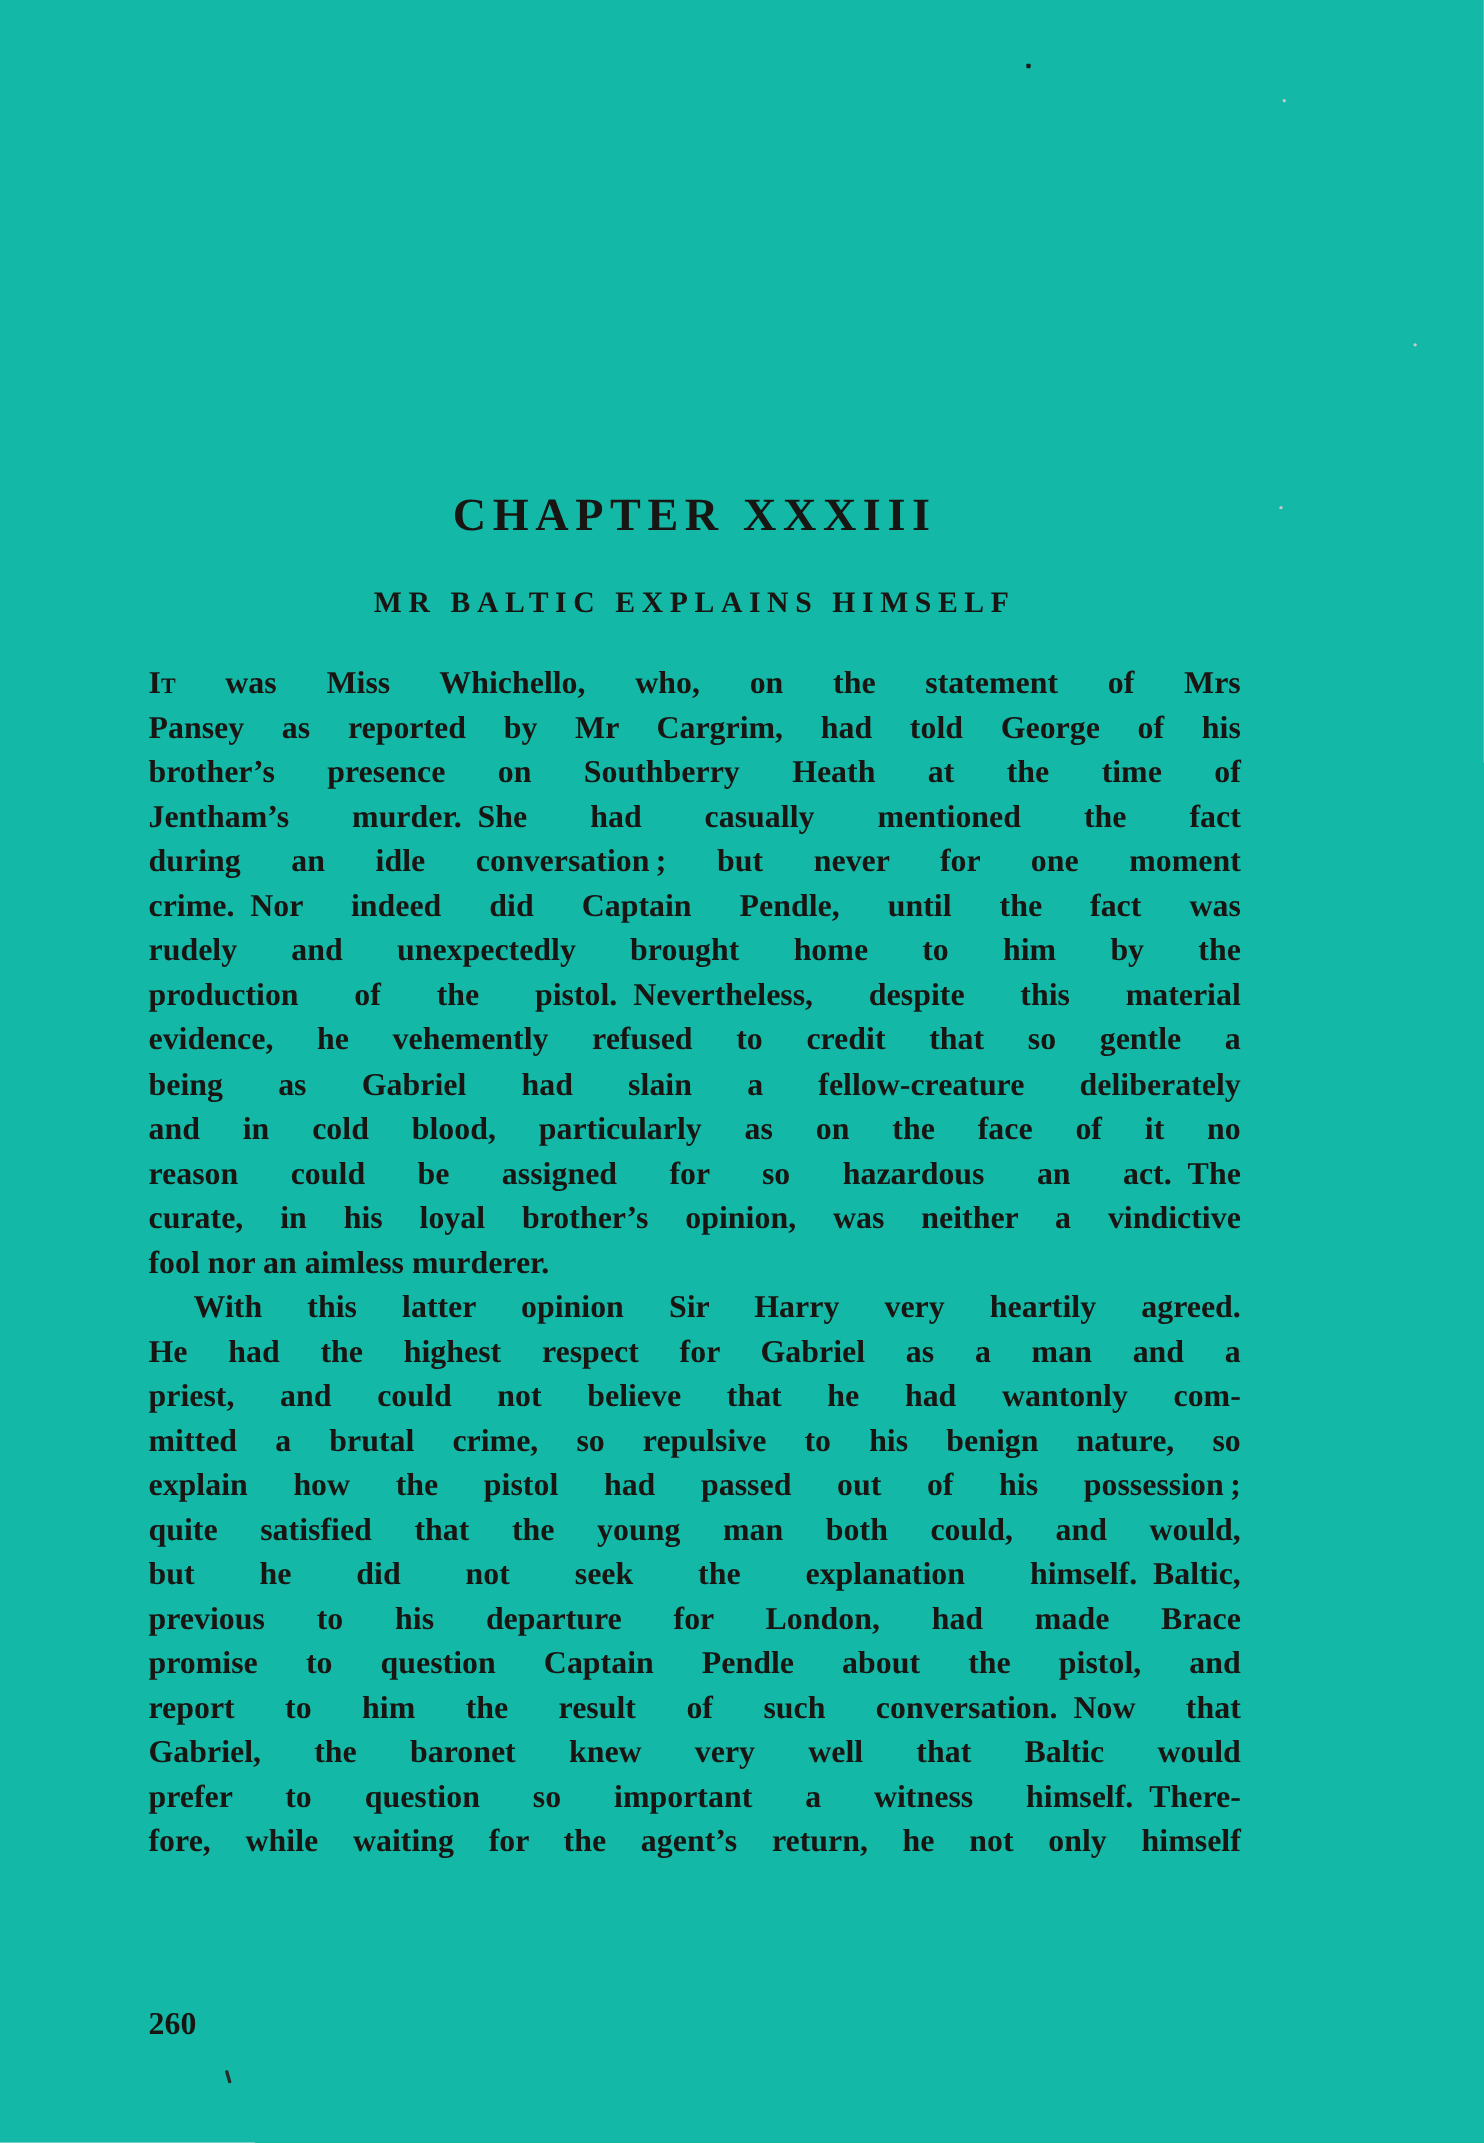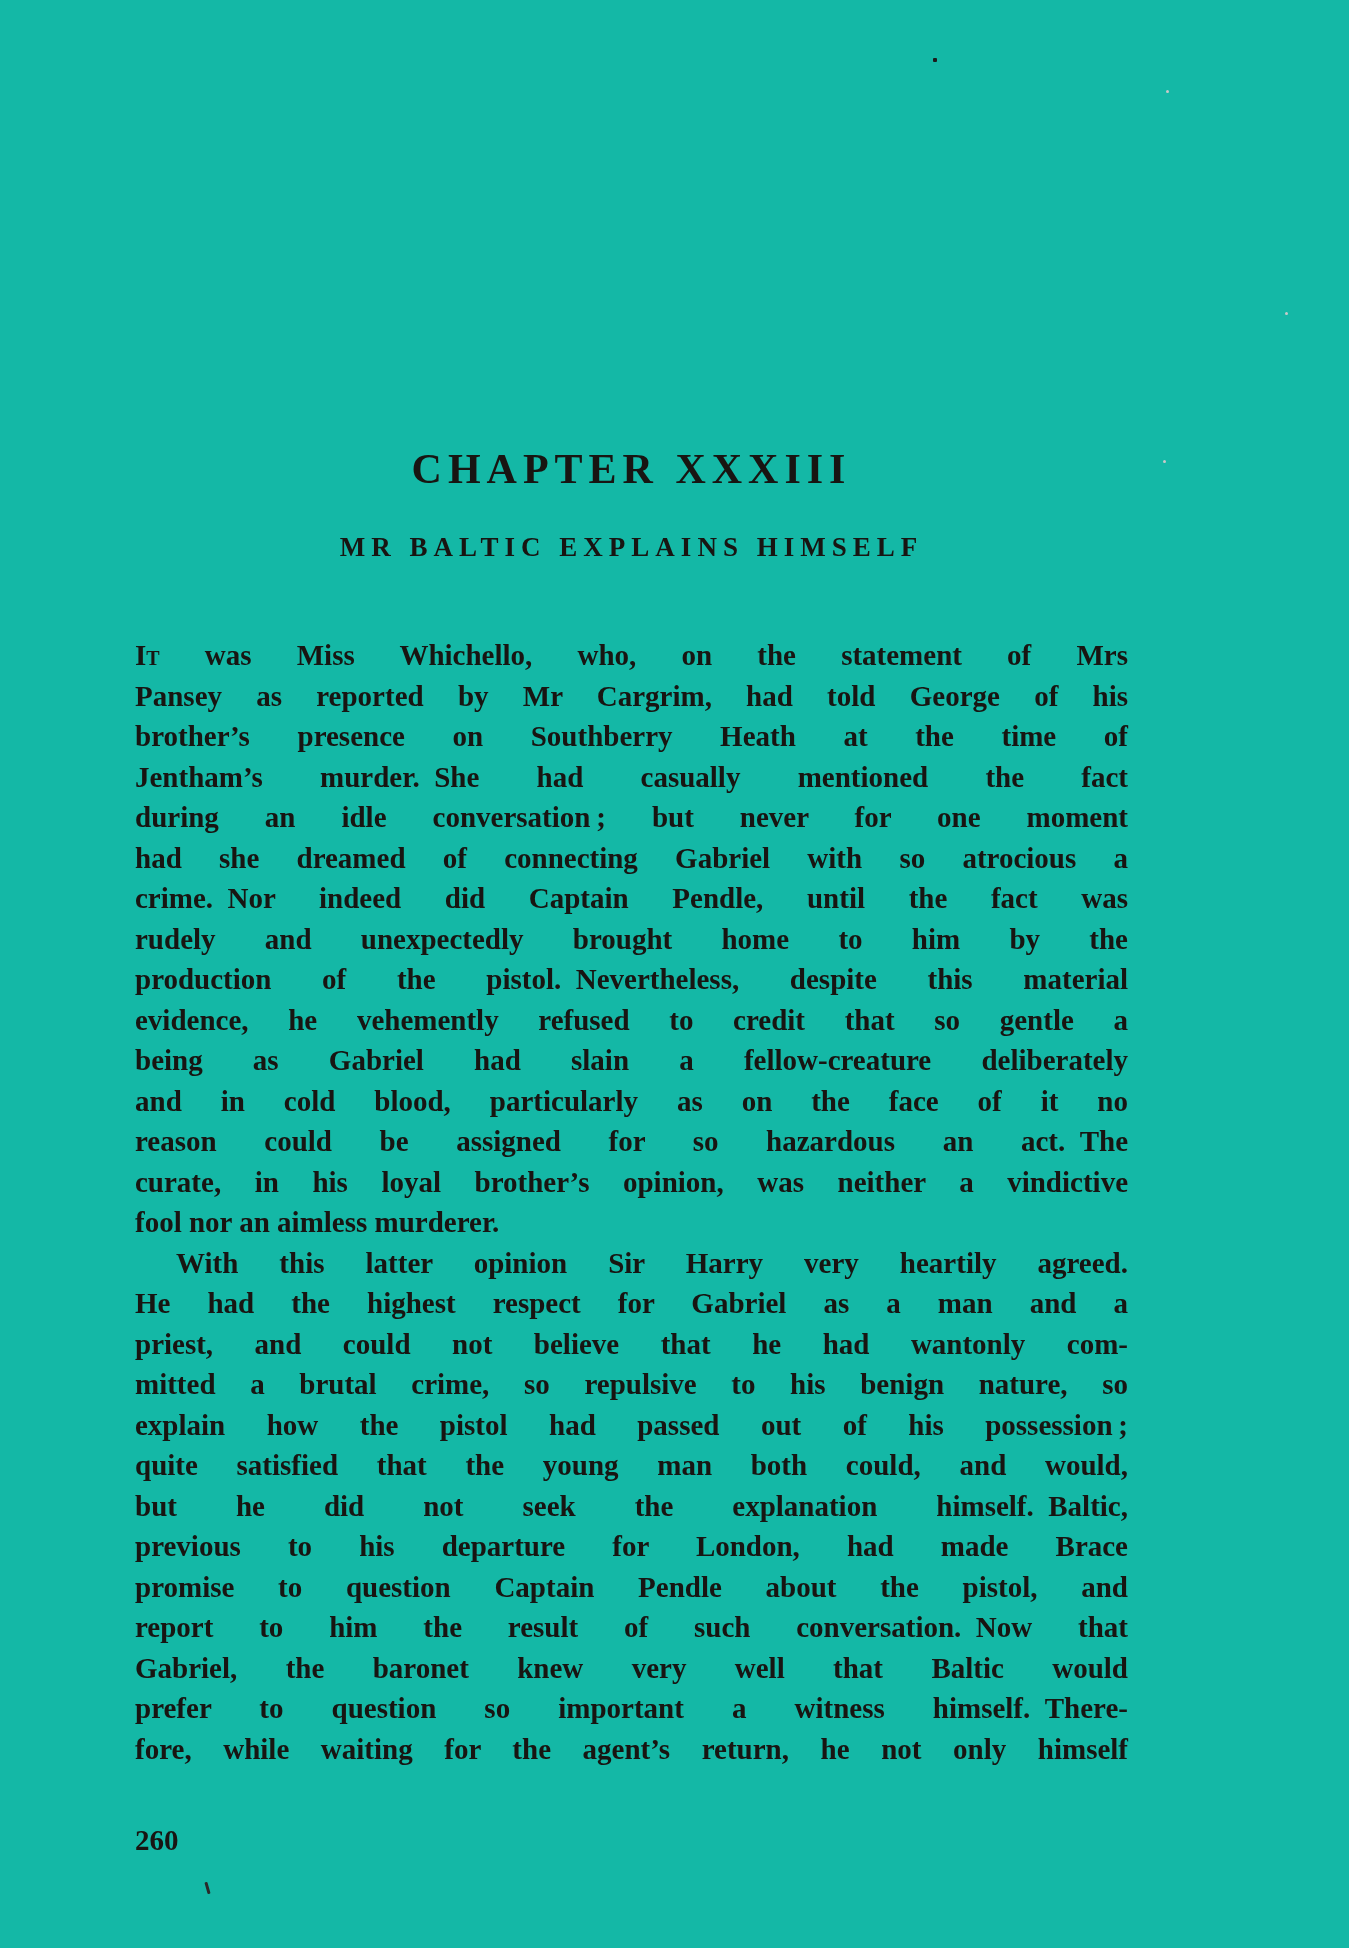--- a/index.html
+++ b/index.html
@@ -37,21 +37,21 @@
     margin: 0;
     text-align: center;
     font-size: 27px;
     font-weight: 700;
     letter-spacing: 6px;
     line-height: 1;
     white-space: nowrap;
   }
   .body-text {
     position: absolute;
-    top: 635px;
+    top: 601px;
     left: 135px;
     width: 993px;
     font-size: 29px;
     font-weight: 700;
     line-height: 40.5px;
     text-rendering: optimizeLegibility;
   }
   .line {
     text-align: justify;
     text-align-last: justify;
@@ -99,21 +99,20 @@
   <h1 class="chapter-heading">CHAPTER XXXIII</h1>
 
   <h2 class="chapter-subtitle">MR BALTIC EXPLAINS HIMSELF</h2>
 
   <div class="body-text">
     <div class="line"><span class="lead-word">It</span><span> was Miss Whichello, who, on the statement of Mrs</span></div>
     <div class="line">Pansey as reported by Mr Cargrim, had told George of his</div>
     <div class="line">brother’s presence on Southberry Heath at the time of</div>
     <div class="line">Jentham’s murder. She had casually mentioned the fact</div>
     <div class="line">during an idle conversation ; but never for one moment</div>
-    <div class="line">had she dreamed of connecting Gabriel with so atrocious a</div>
     <div class="line">crime. Nor indeed did Captain Pendle, until the fact was</div>
     <div class="line">rudely and unexpectedly brought home to him by the</div>
     <div class="line">production of the pistol. Nevertheless, despite this material</div>
     <div class="line">evidence, he vehemently refused to credit that so gentle a</div>
     <div class="line">being as Gabriel had slain a fellow-creature deliberately</div>
     <div class="line">and in cold blood, particularly as on the face of it no</div>
     <div class="line">reason could be assigned for so hazardous an act. The</div>
     <div class="line">curate, in his loyal brother’s opinion, was neither a vindictive</div>
     <div class="line para-end">fool nor an aimless murderer.</div>
 

